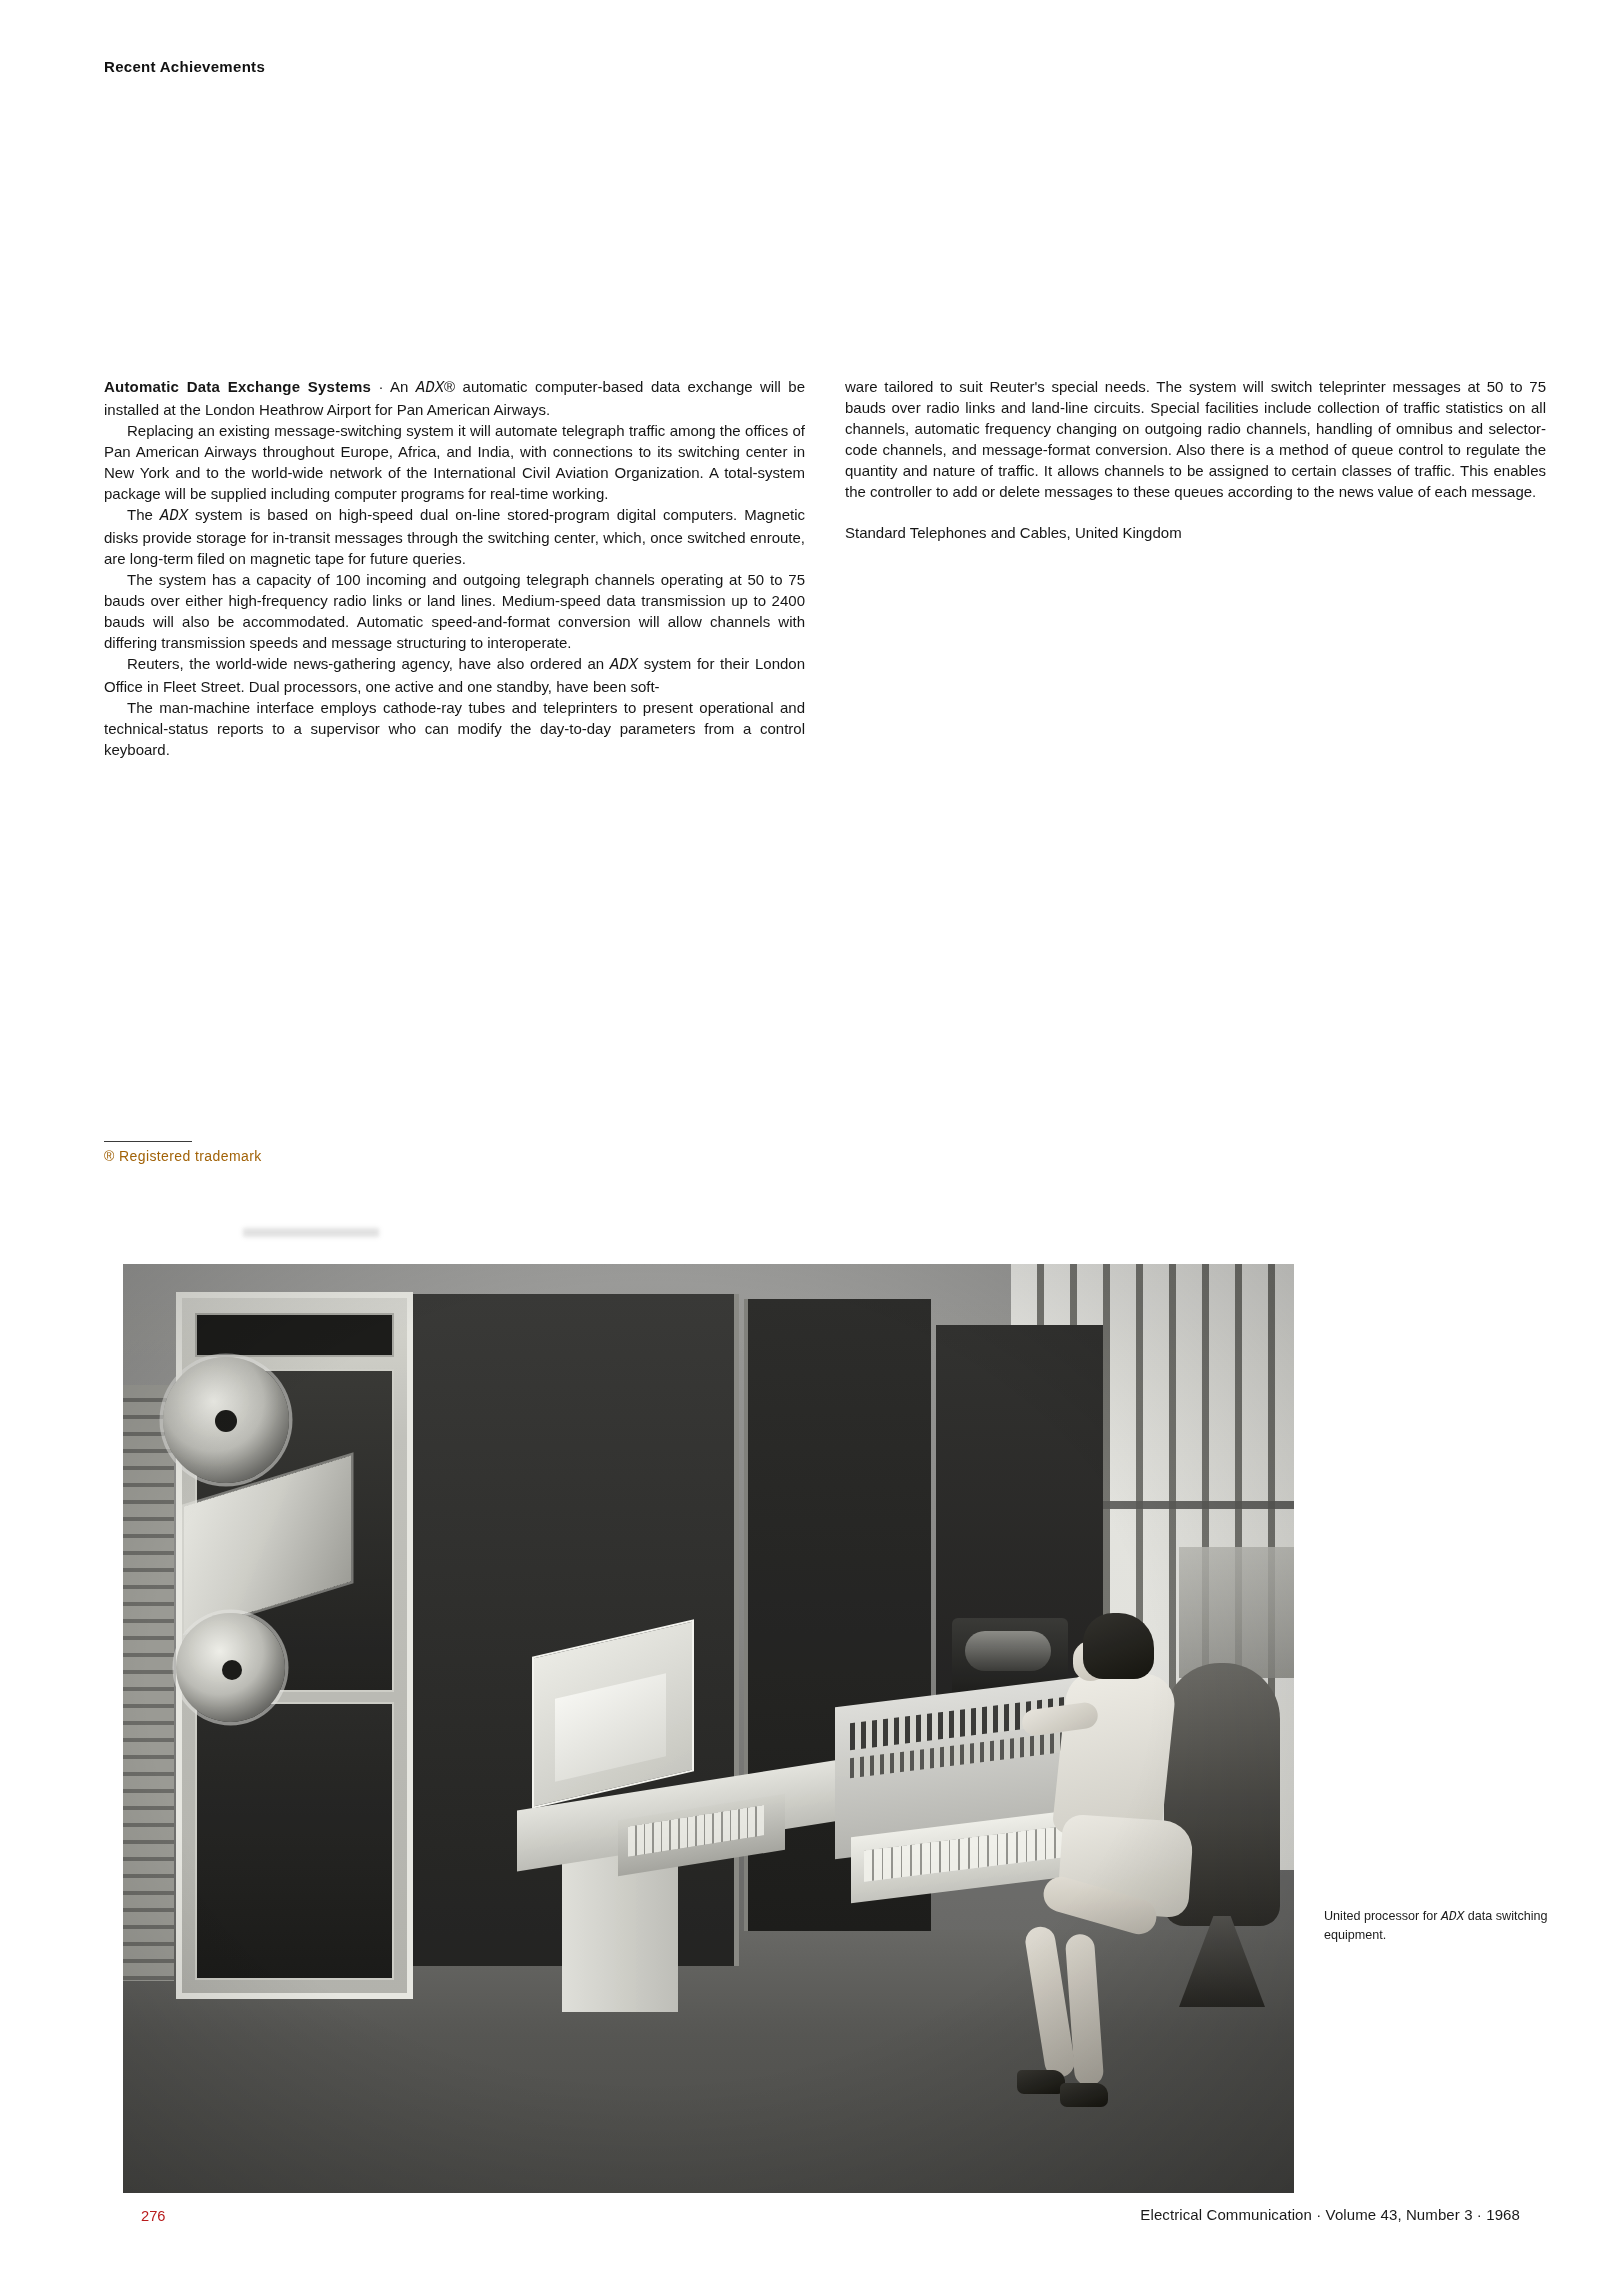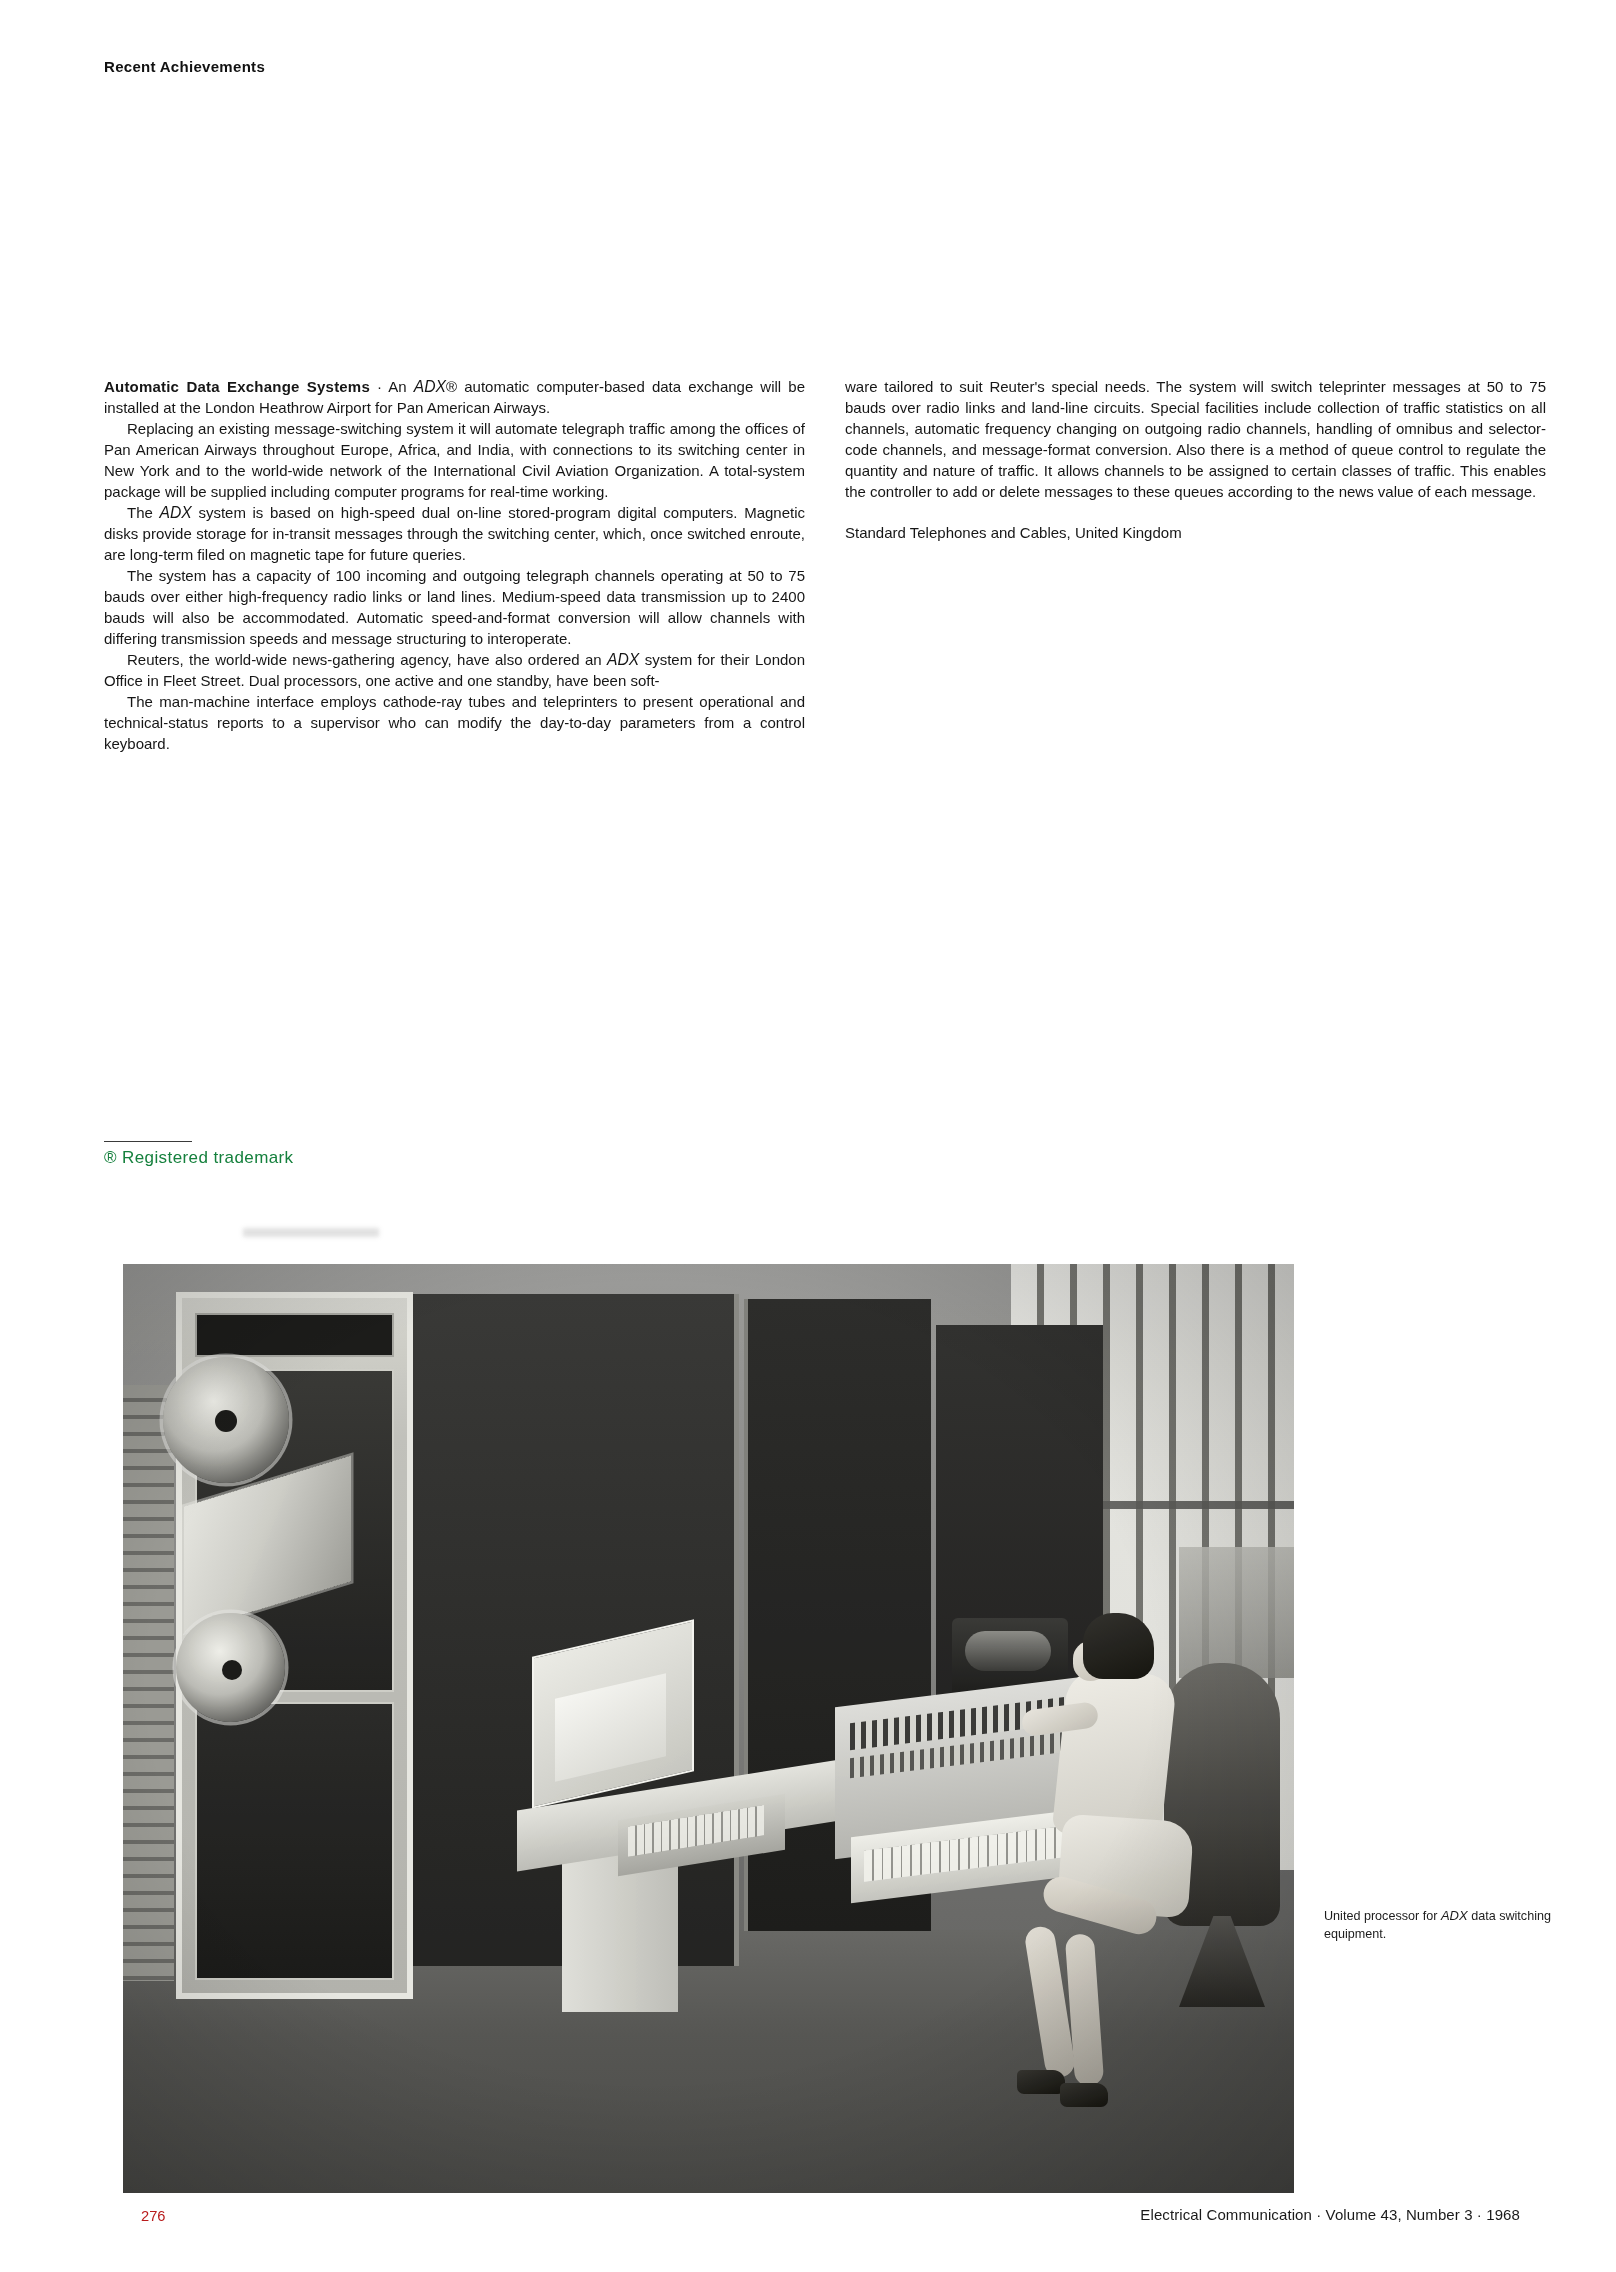--- a/index.html
+++ b/index.html
@@ -53,21 +53,21 @@
   }
   .col p + p { margin-top: 0; }
   .indent { text-indent: 23px; }
 
   .lead-label {
     font-weight: bold;
     letter-spacing: 0.2px;
   }
   .sep { letter-spacing: 0; }
   .ital {
-    font-family: Liberation Sans, sans-serif;
+    font-family: Liberation Mono, monospace;
     font-style: italic;
     font-size: 15.7px;
     margin-top: 42px;
   }
 
   .credit {
     margin-top: 20px !important;
     text-align: right;
     font-size: 15px;
     line-height: 21px;
@@ -80,23 +80,23 @@
     top: 1141px;
     width: 702px;
   }
   .footnote-rule {
     width: 88px;
     height: 1px;
     background: #3a3a3a;
     margin-bottom: 6px;
   }
   .footnote {
-    font-size: 17px;
+    font-size: 14px;
     letter-spacing: 0.4px;
-    color: #15803d;
+    color: #a16207;
   }
 
   
   .photo {
     position: absolute;
     left: 123px;
     top: 1264px;
     width: 1171px;
     height: 929px;
     background: #6f6f6f;

